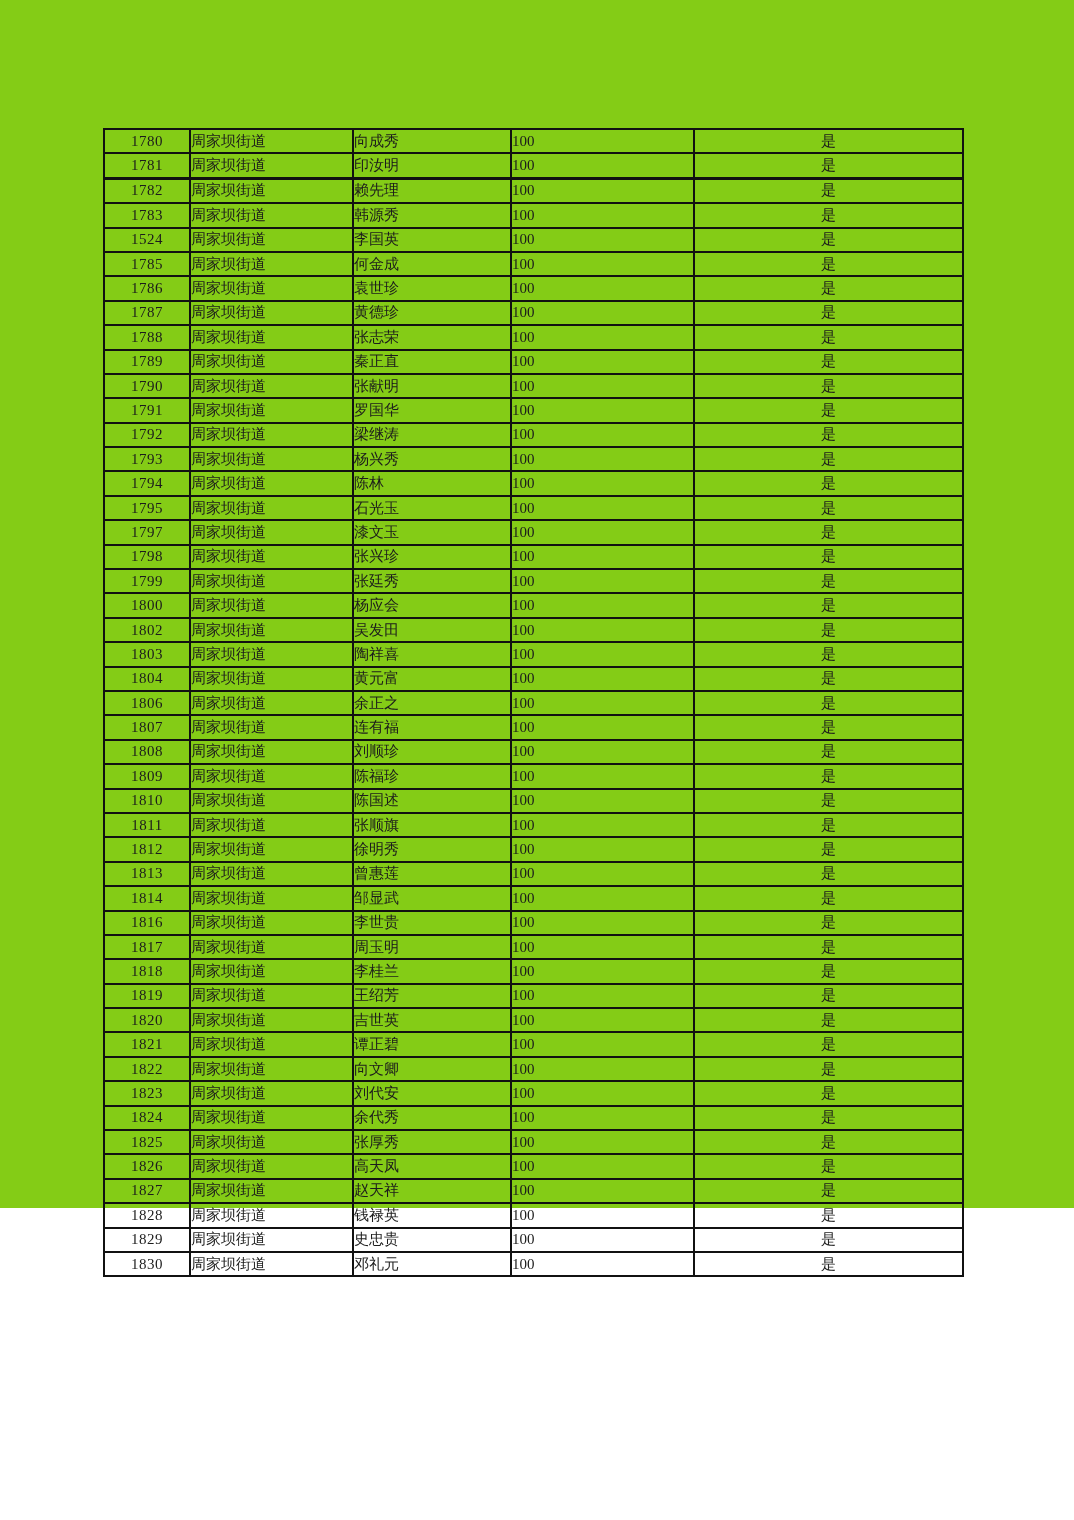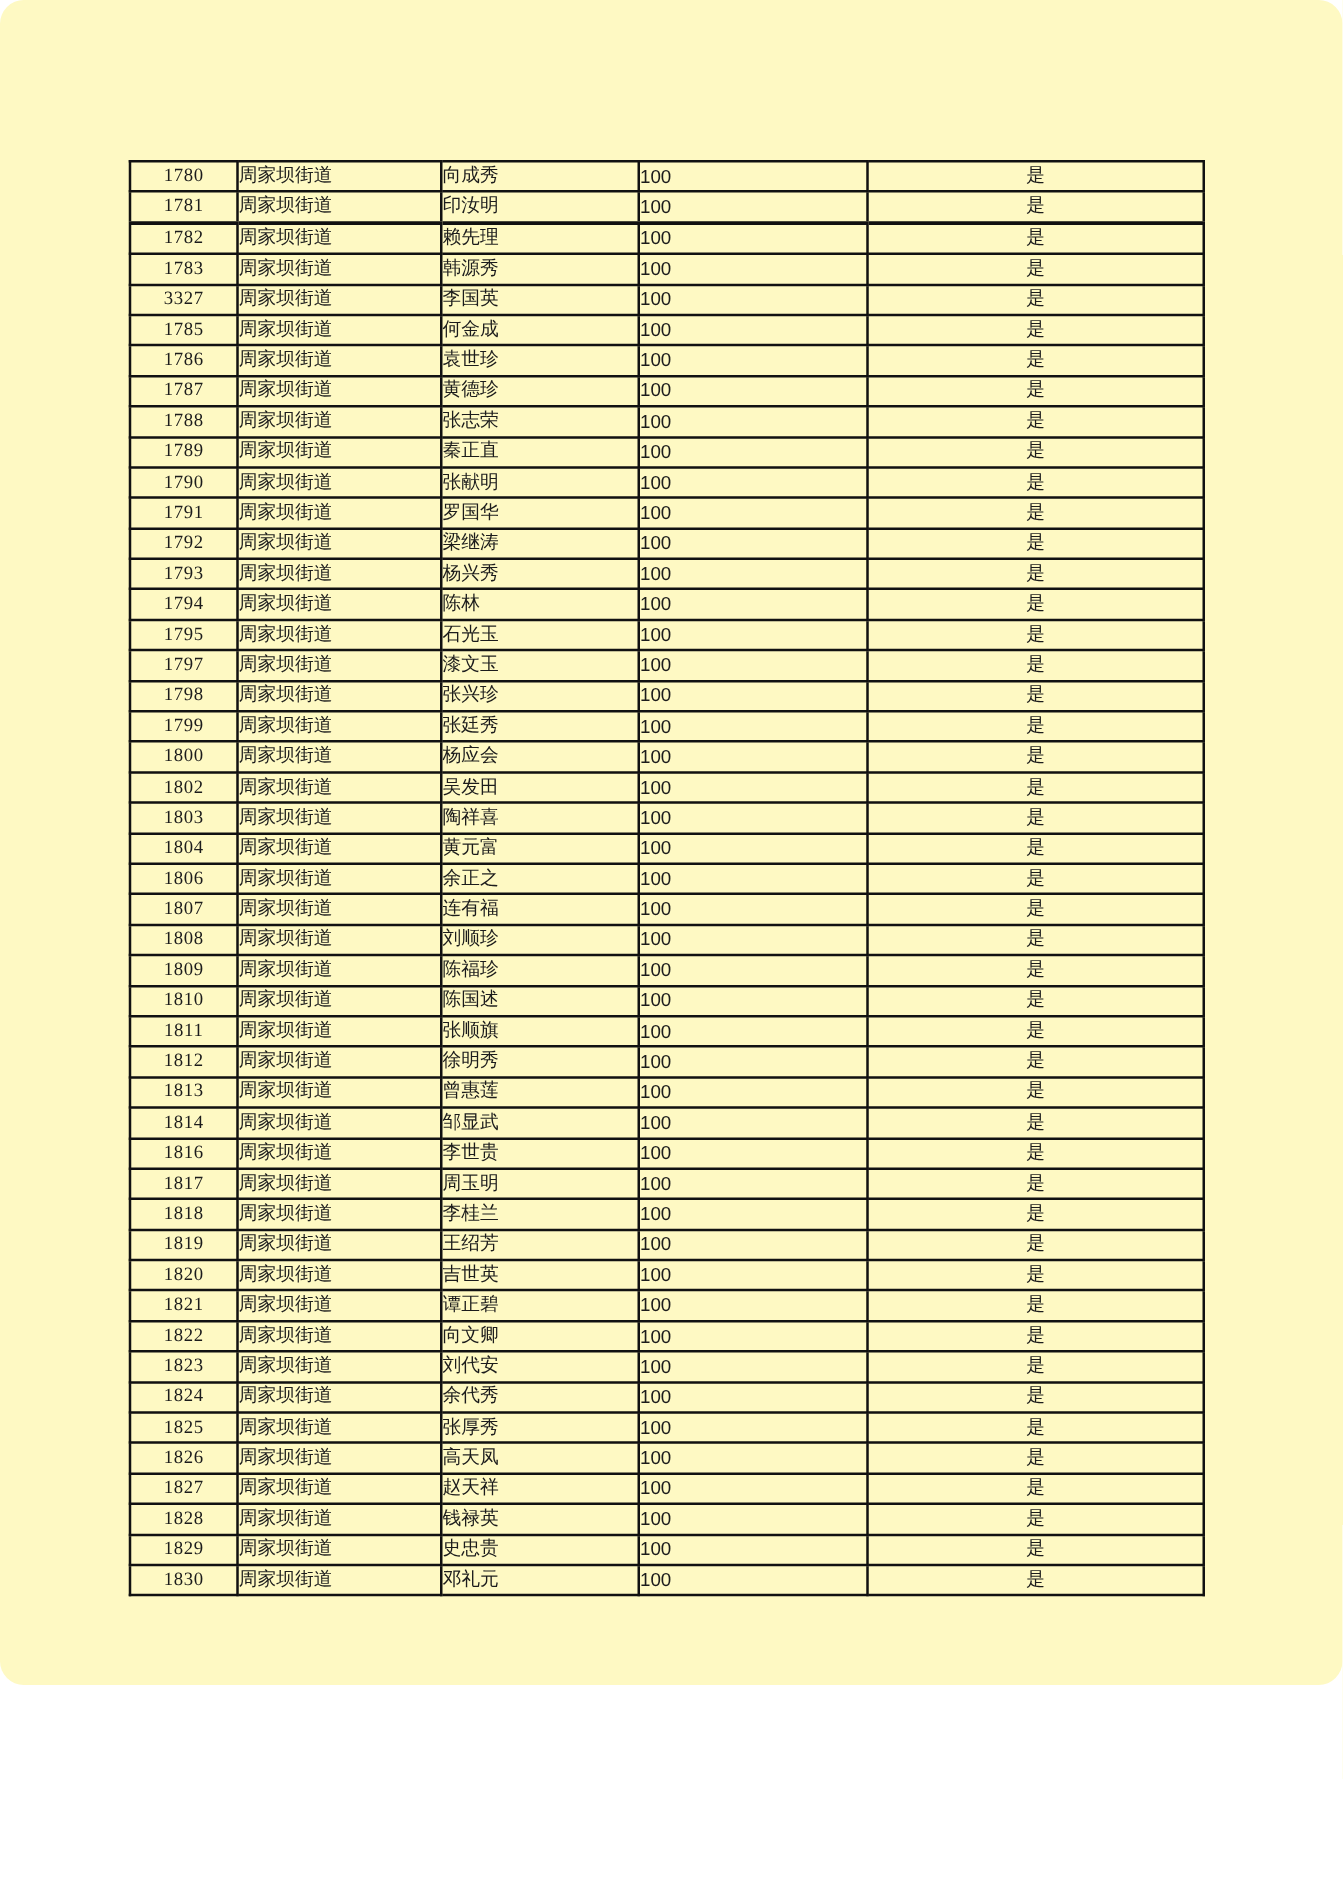--- a/index.html
+++ b/index.html
@@ -11,23 +11,22 @@
     width: 1074px;
     height: 1520px;
     position: relative;
     font-family: "Liberation Serif", "DejaVu Serif", serif;
     color: #1c1c1c;
   }
   .sheet {
     position: absolute;
     left: 0; top: 0;
     width: 1074px;
-    height: 1348px;
-    background: #fef9c3;
-    border-radius: 19px;
+    height: 1208px;
+    background: #84cc16;
   }
   table.grid {
     position: absolute;
     left: 103px;
     top: 128px;
     width: 859px;
     border-collapse: collapse;
     table-layout: fixed;
   }
   table.grid td {
@@ -46,21 +45,21 @@
     letter-spacing: 0.5px;
   }
   td.c-street, td.c-name {
     text-align: left;
     padding-left: 4px;
     font-size: 14.5px;
   }
   td.c-score {
     text-align: left;
     padding-left: 3px;
-    font-family: Liberation Sans, sans-serif;
+    font-family: Liberation Serif, serif;
     font-size: 14px;
   }
   td.c-flag {
     text-align: center;
     font-size: 14.5px;
   }
   tr.thick-bottom td {
     border-bottom-width: 3px;
   }
 </style>
@@ -99,21 +98,21 @@
           <td class="c-flag">是</td>
         </tr>
         <tr>
           <td class="c-id">1783</td>
           <td class="c-street">周家坝街道</td>
           <td class="c-name">韩源秀</td>
           <td class="c-score">100</td>
           <td class="c-flag">是</td>
         </tr>
         <tr>
-          <td class="c-id">3327</td>
+          <td class="c-id">1524</td>
           <td class="c-street">周家坝街道</td>
           <td class="c-name">李国英</td>
           <td class="c-score">100</td>
           <td class="c-flag">是</td>
         </tr>
         <tr>
           <td class="c-id">1785</td>
           <td class="c-street">周家坝街道</td>
           <td class="c-name">何金成</td>
           <td class="c-score">100</td>

